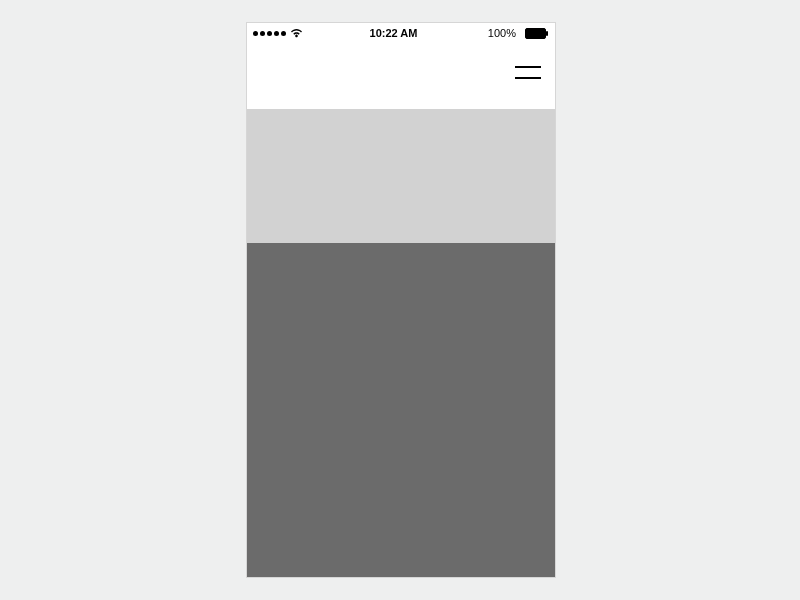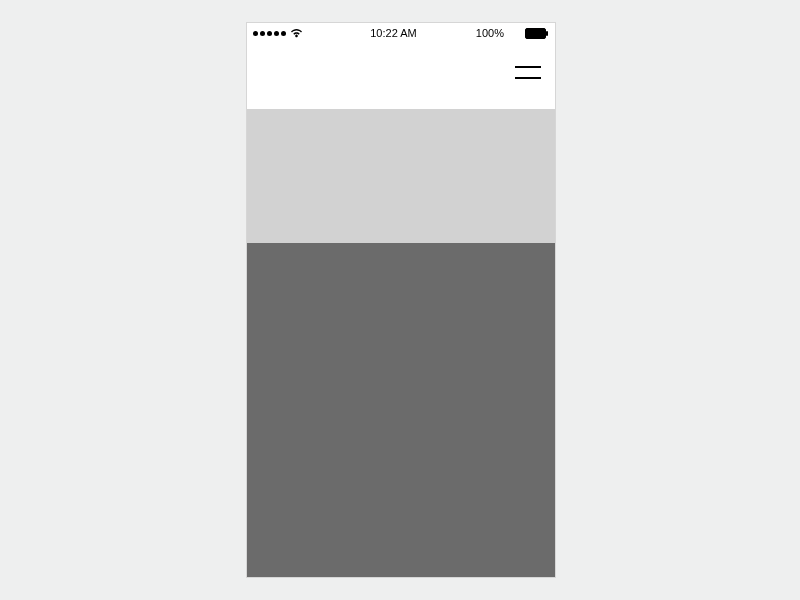--- a/index.html
+++ b/index.html
@@ -45,28 +45,28 @@
       height: 5px;
       border-radius: 50%;
       background: #000;
       display: block;
     }
     .wifi-icon svg { display: block; }
     .status-center {
       position: absolute;
       left: 0; right: 15px;
       text-align: center;
-      font-weight: 400;
+      font-weight: 700;
       font-size: 11px;
       pointer-events: none;
     }
     .status-right {
       display: flex;
       align-items: center;
-      gap: 21px;
+      gap: 9px;
       justify-content: space-between;
     }
     .battery-icon svg { display: block; }
 
     .nav-bar {
       height: 66px;
       width: 100%;
       position: relative;
       background: #fff;
     }

